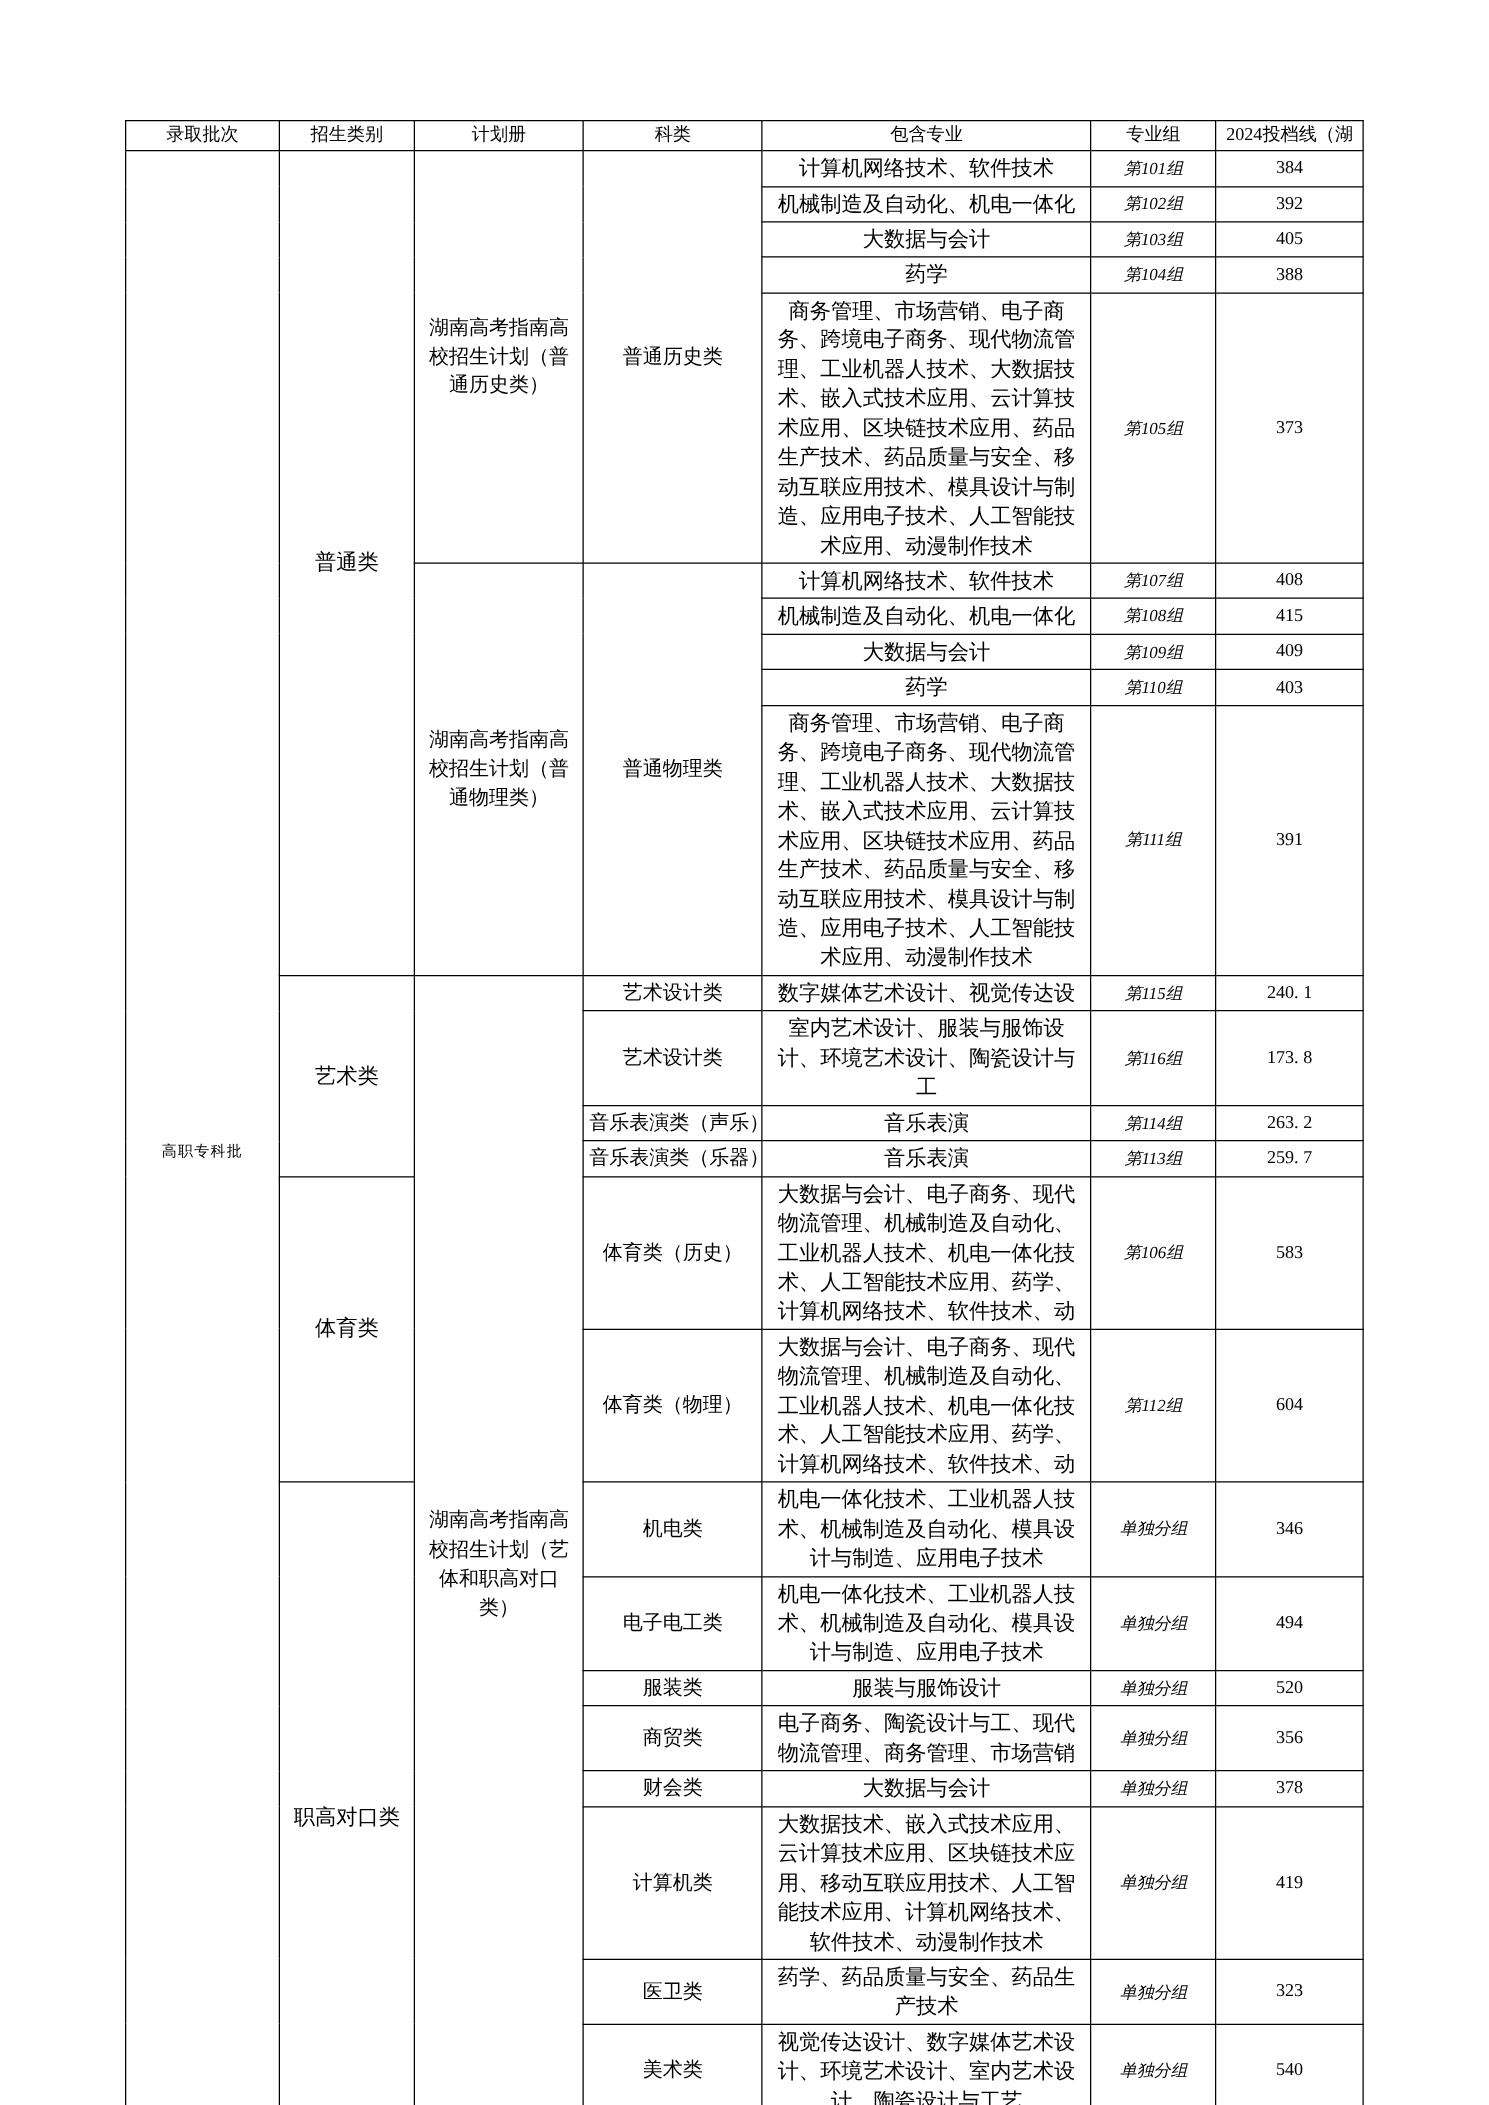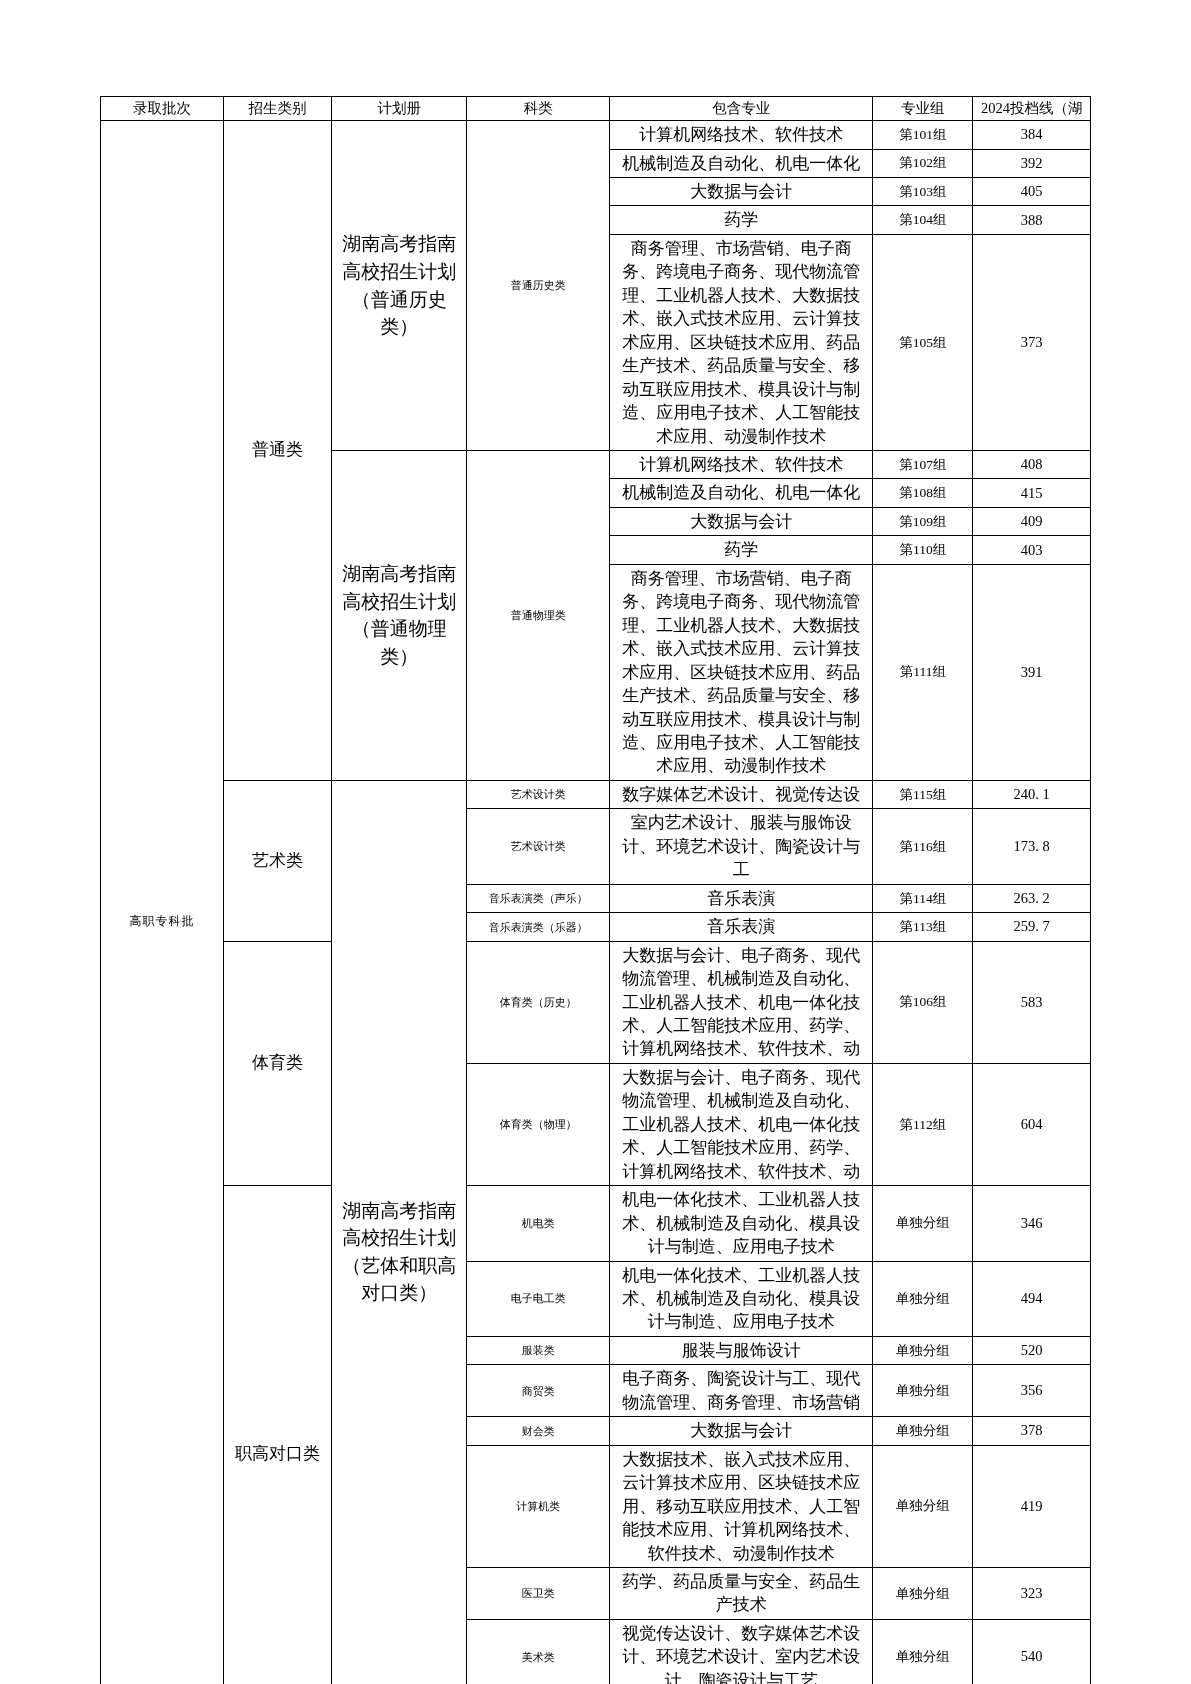--- a/index.html
+++ b/index.html
@@ -47,33 +47,34 @@
     font-size: 17px;
   }
   td.vert-label {
     font-size: 17px;
   }
   td.batch {
     font-size: 12px;
     letter-spacing: 1px;
   }
   td.plan {
-    font-size: 19px;
+    font-size: 16px;
     line-height: 1.45;
     padding: 4px 6px;
   }
   td.score {
     font-size: 14.5px;
   }
   td.group {
     font-size: 13.5px;
     white-space: nowrap;
+    font-style: italic;
   }
   td.subject {
-    font-size: 11px;
+    font-size: 16px;
     white-space: nowrap;
   }
   .col-a { width: 118px; }
   .col-b { width: 104px; }
   .col-c { width: 130px; }
   .col-d { width: 137px; }
   .col-e { width: 253px; }
   .col-f { width: 96px; }
   .col-g { width: 113px; }
 </style>

